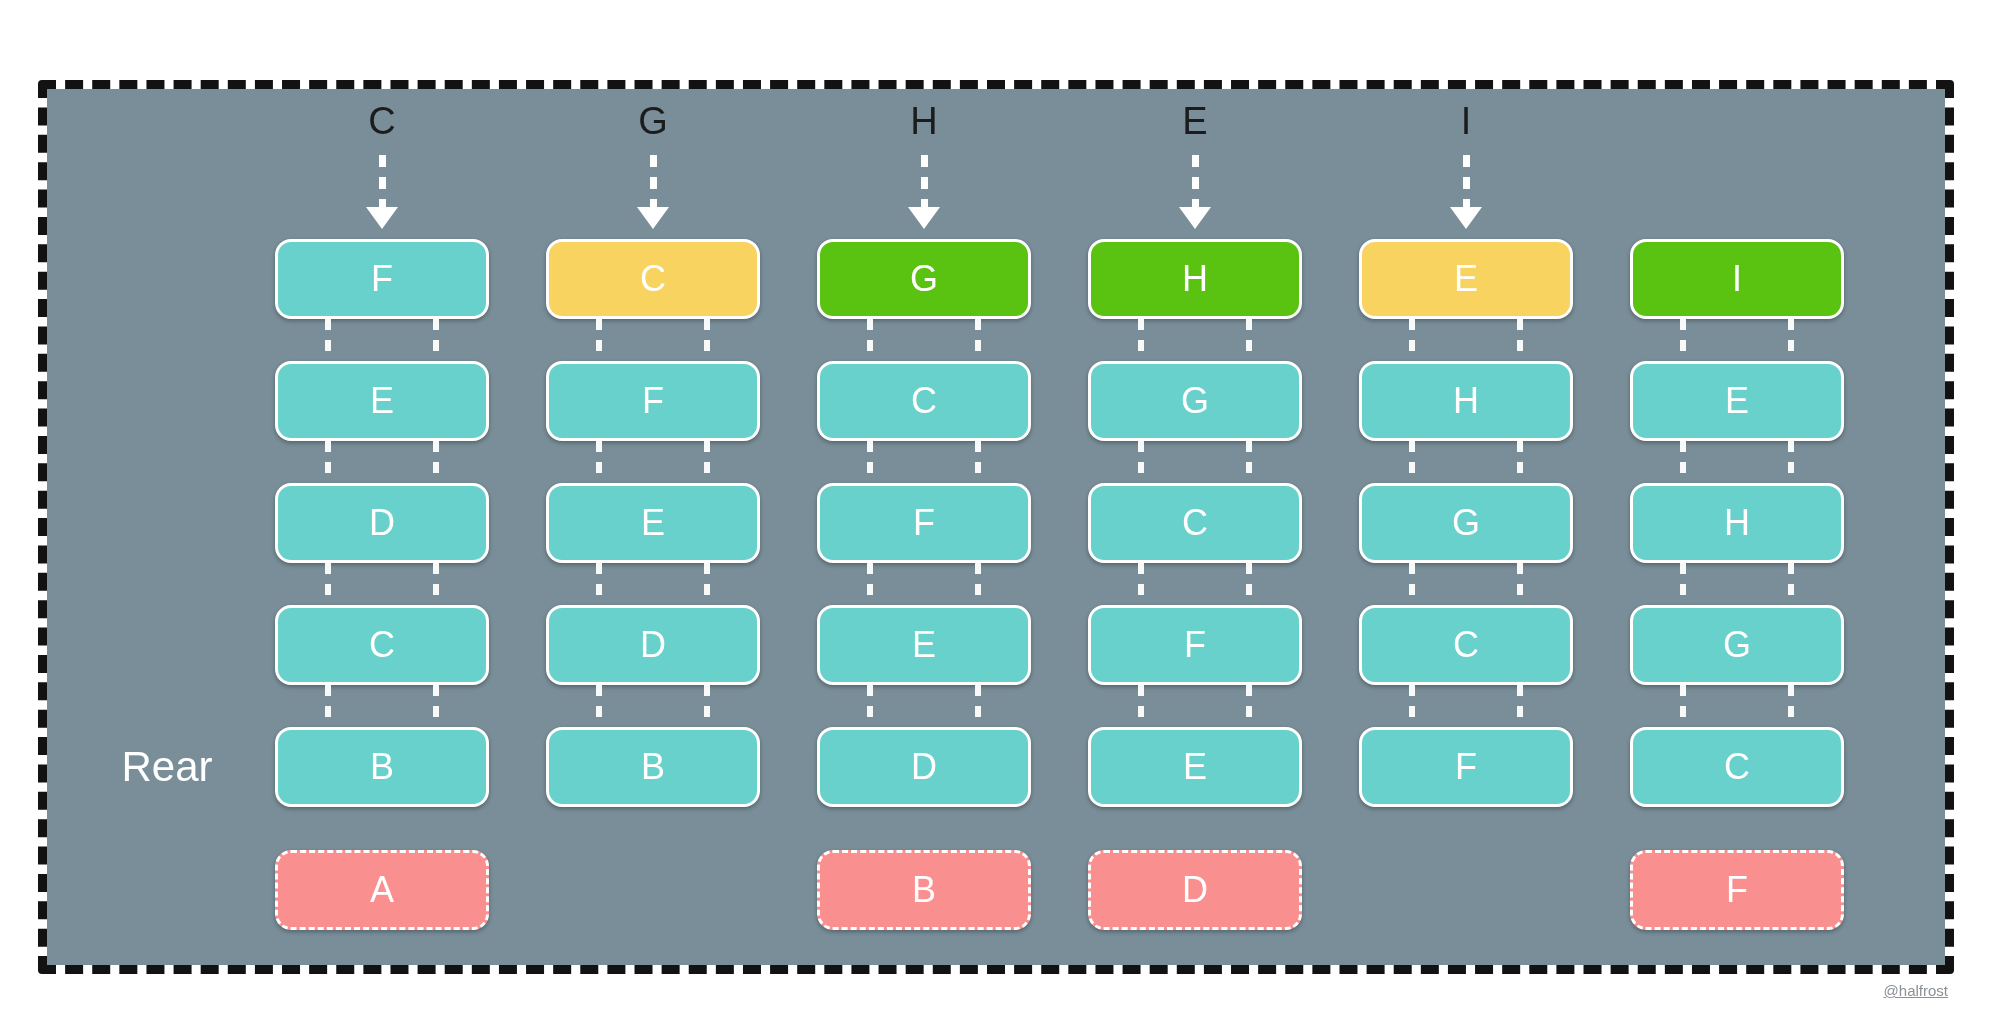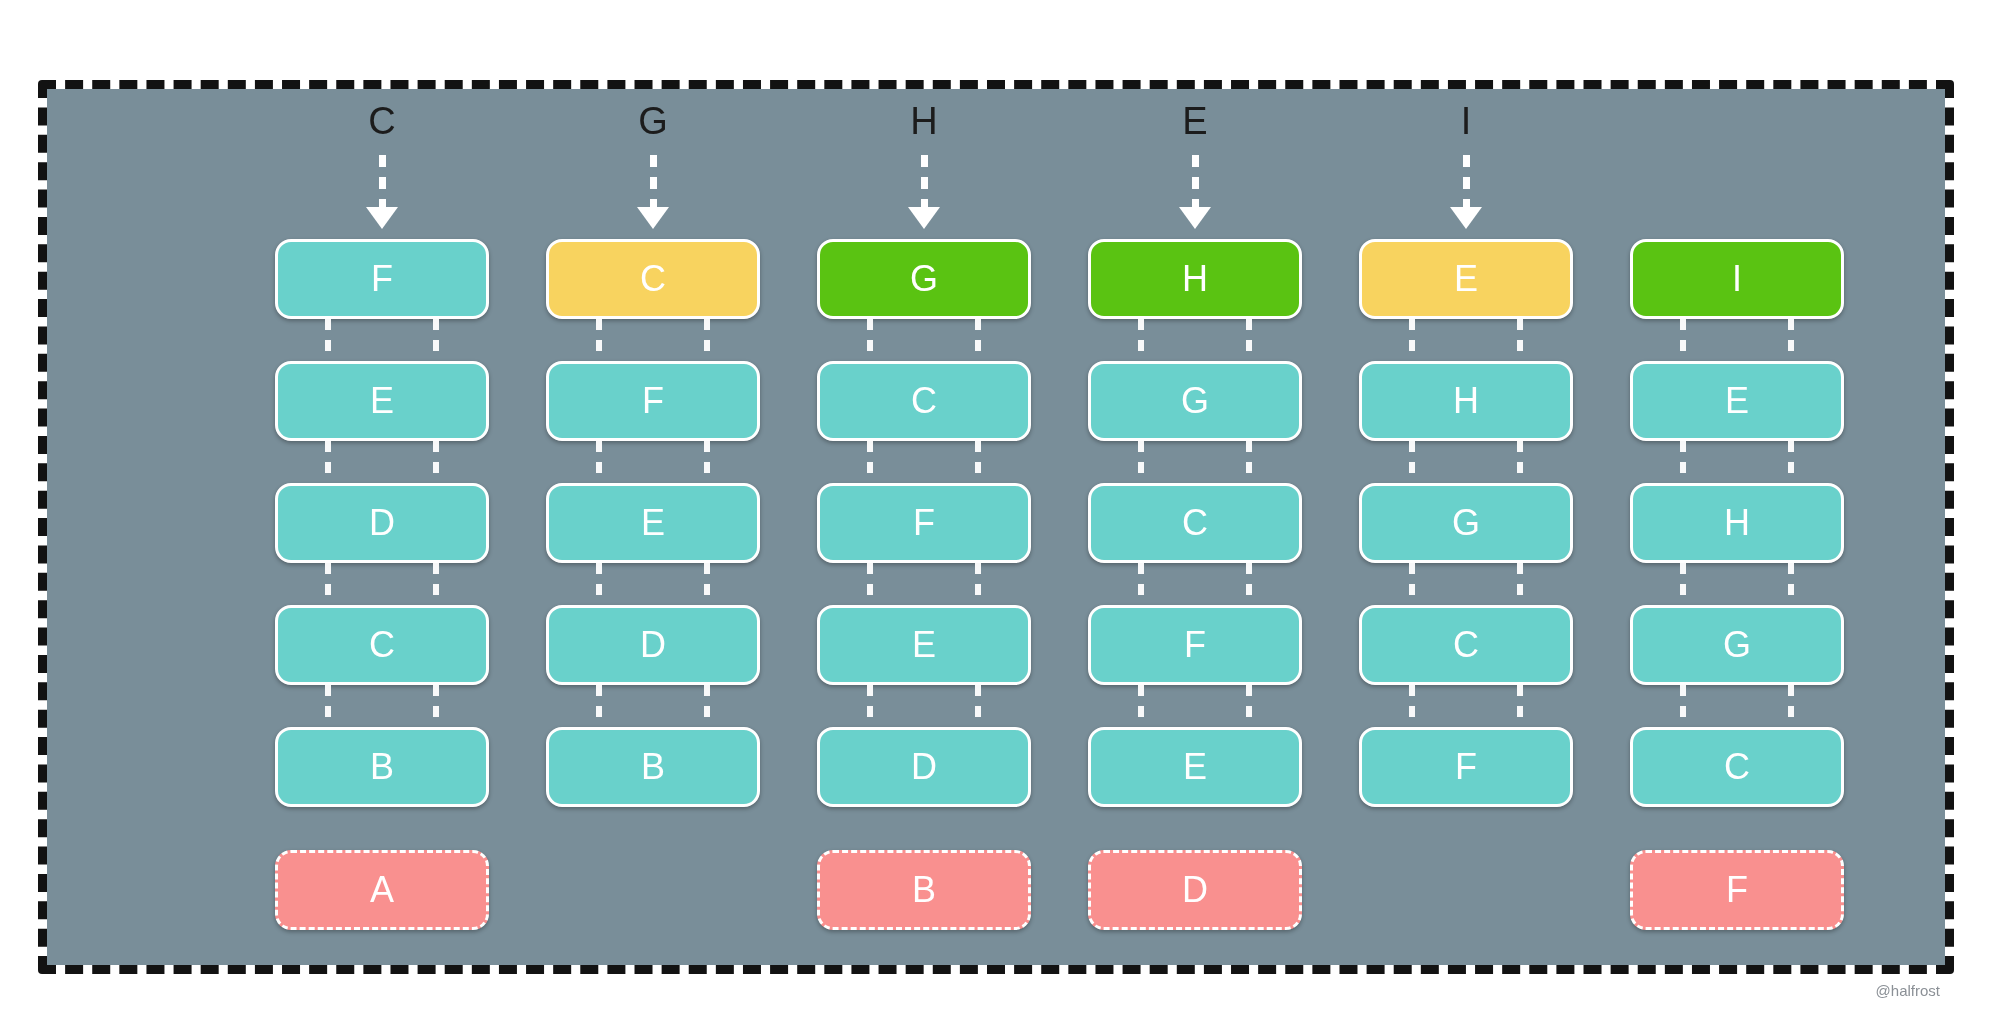--- a/index.html
+++ b/index.html
@@ -48,27 +48,28 @@
   .connector{
     height:42px;width:100%;box-sizing:border-box;display:flex;
     justify-content:space-between;padding:0 50px;
   }
   .connector span{
     display:block;width:6px;height:42px;
     background:repeating-linear-gradient(to bottom, rgba(255,255,255,0.95) 0px 11px, transparent 11px 21px);
   }
   .evict-zone{margin-top:43px;height:80px;width:100%;display:flex;justify-content:center;}
   .watermark{
-    position:absolute;right:52px;top:982px;font-size:15px;color:#8b9096;
+    position:absolute;right:44px;top:982px;font-size:15px;color:#8b9096;text-decoration:underline;
   }
 </style>
 </head>
 <body>
 
 <div class="frame">
+  <div class="side-label rear">Rear</div>
   <div class="columns" id="columns">
       <div class="column">
         <div class="arrow-zone">
           <div class="incoming-label">C</div>
           <div class="arrow-line"></div>
           <div class="arrow-head"></div>
         </div>
         <div class="cell teal">
           <span>F</span>
         </div>

